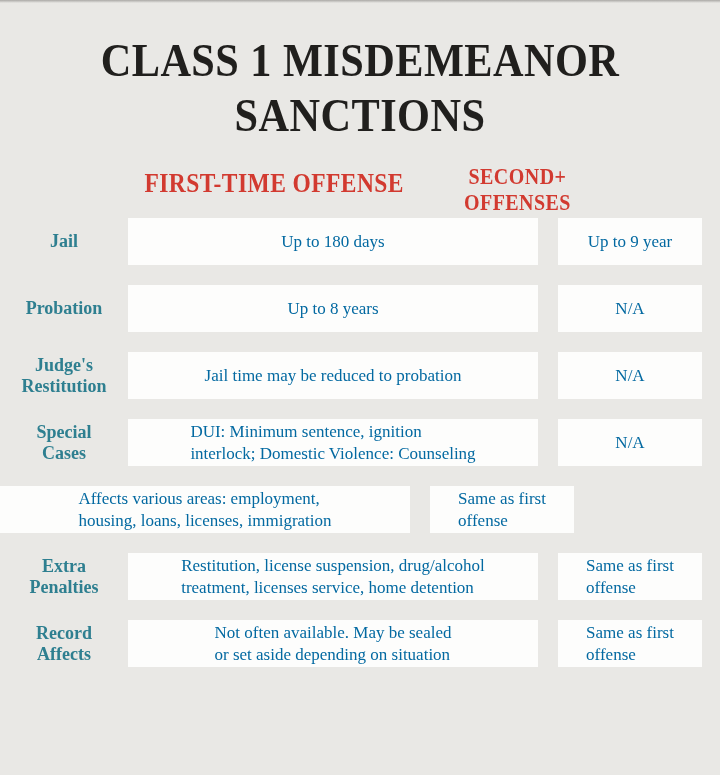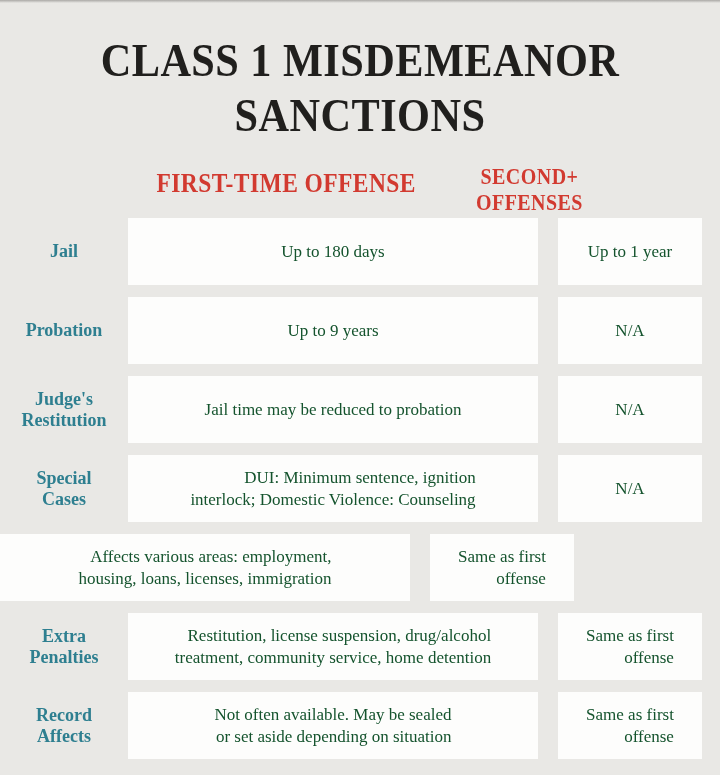--- a/index.html
+++ b/index.html
@@ -32,21 +32,21 @@
     letter-spacing: 0.5px;
     line-height: 1.17;
     color: #201f1d;
     white-space: pre-line;
     transform: scaleX(0.9);
     transform-origin: 50% 50%;
   }
   .headers {
     position: absolute;
     top: 154px;
-    left: 16px;
+    left: 4px;
     width: 575px;
     height: 58px;
     display: flex;
     align-items: center;
   }
   .h-spacer { width: 128px; }
   .h-col1 { width: 410px; display: flex; justify-content: center; }
   .h-gap { width: 20px; }
   .h-col2 { width: 144px; display: flex; justify-content: center; margin-top: 13px; }
   .header-text {
@@ -60,42 +60,42 @@
   .h1-text { font-size: 27px; letter-spacing: 0.5px; }
   .h2-text { font-size: 23px; line-height: 1.1; letter-spacing: 0.5px; }
   .sanctions-table {
     position: absolute;
     top: 218px;
     left: 0;
     width: 720px;
   }
   .row {
     display: flex;
-    height: 67px;
-    margin-bottom: 12px;
+    height: 47px;
+    margin-bottom: 20px;
   }
   .label-cell {
     width: 128px;
     display: flex;
     align-items: center;
     justify-content: center;
     text-align: center;
     color: #2e7f90;
     font-weight: bold;
     font-size: 18px;
     line-height: 1.15;
     white-space: pre-line;
   }
   .cell {
     background: #fdfdfc;
     display: flex;
     align-items: center;
     justify-content: center;
-    text-align: right;
-    color: #14532d;
+    text-align: left;
+    color: #0369a1;
     font-size: 17px;
     line-height: 1.28;
     white-space: pre-line;
   }
   .cell.first { width: 410px; }
   .gap { width: 20px; }
   .cell.second { width: 144px; }
 </style>
 </head>
 <body>
@@ -117,27 +117,27 @@
 OFFENSES</div>
     </div>
   </div>
 
   <div class="sanctions-table">
 
     <div class="row">
       <div class="label-cell">Jail</div>
       <div class="cell first">Up to 180 days</div>
       <div class="gap"></div>
-      <div class="cell second">Up to 1 year</div>
+      <div class="cell second">Up to 9 year</div>
     </div>
 
 
     <div class="row">
       <div class="label-cell">Probation</div>
-      <div class="cell first">Up to 9 years</div>
+      <div class="cell first">Up to 8 years</div>
       <div class="gap"></div>
       <div class="cell second">N/A</div>
     </div>
 
     <div class="row">
       <div class="label-cell">Judge's
 Restitution</div>
       <div class="cell first">Jail time may be reduced to probation</div>
       <div class="gap"></div>
       <div class="cell second">N/A</div>
@@ -157,21 +157,21 @@
 housing, loans, licenses, immigration</div>
       <div class="gap"></div>
       <div class="cell second">Same as first
 offense</div>
     </div>
 
     <div class="row">
       <div class="label-cell">Extra
 Penalties</div>
       <div class="cell first">Restitution, license suspension, drug/alcohol
-treatment, community service, home detention</div>
+treatment, licenses service, home detention</div>
       <div class="gap"></div>
       <div class="cell second">Same as first
 offense</div>
     </div>
 
     <div class="row">
       <div class="label-cell">Record
 Affects</div>
       <div class="cell first">Not often available. May be sealed
 or set aside depending on situation</div>

